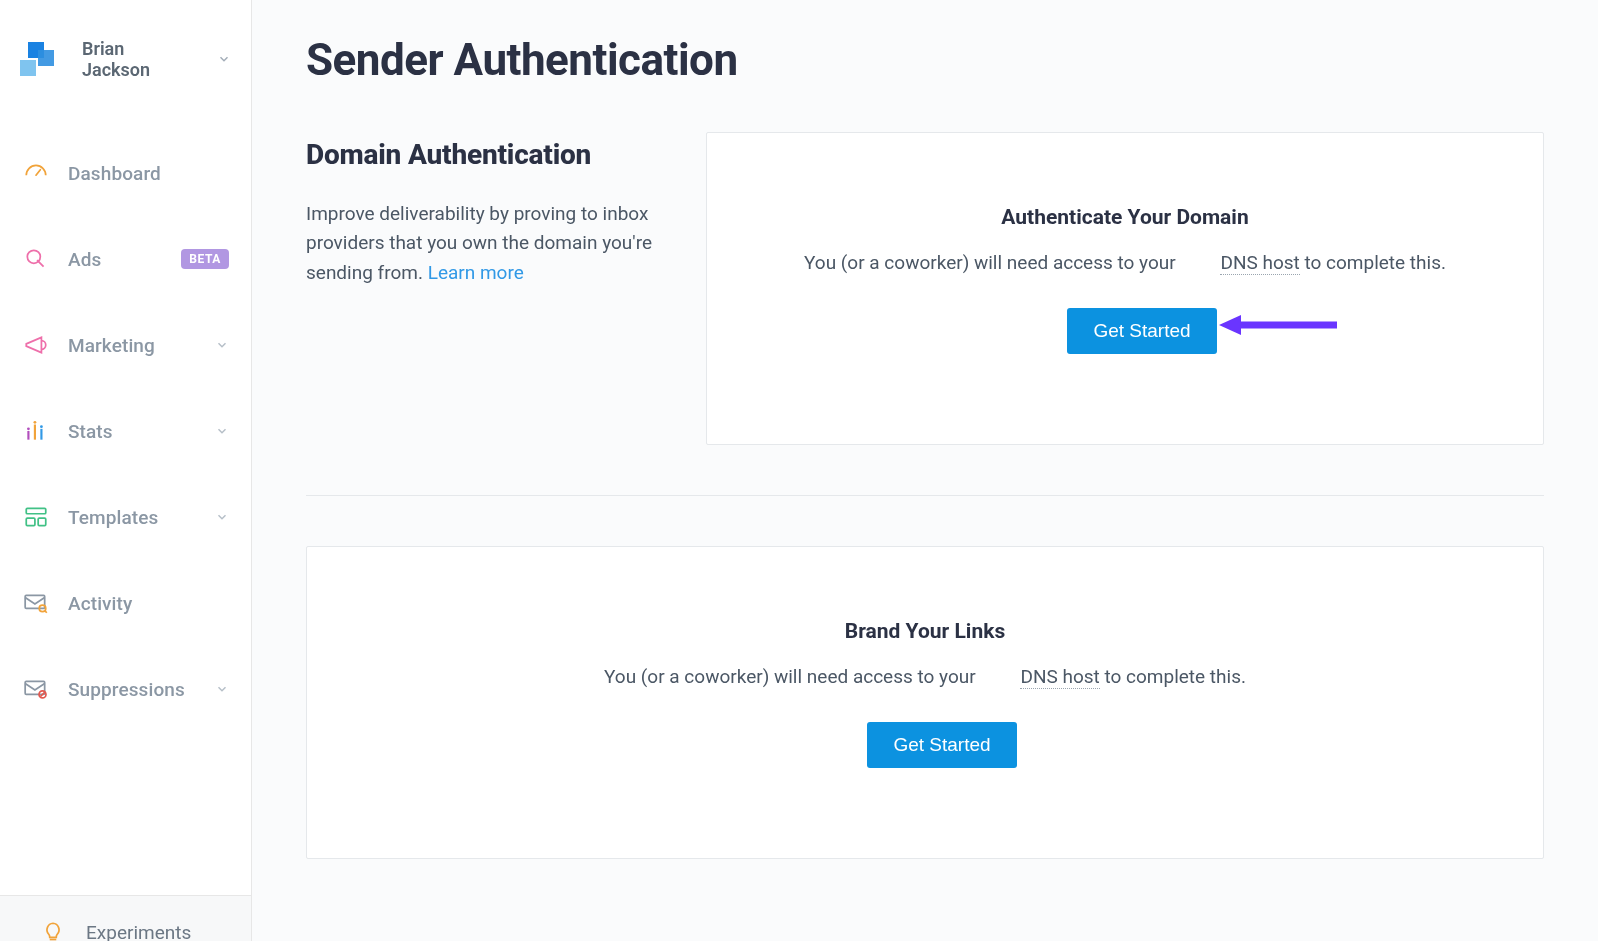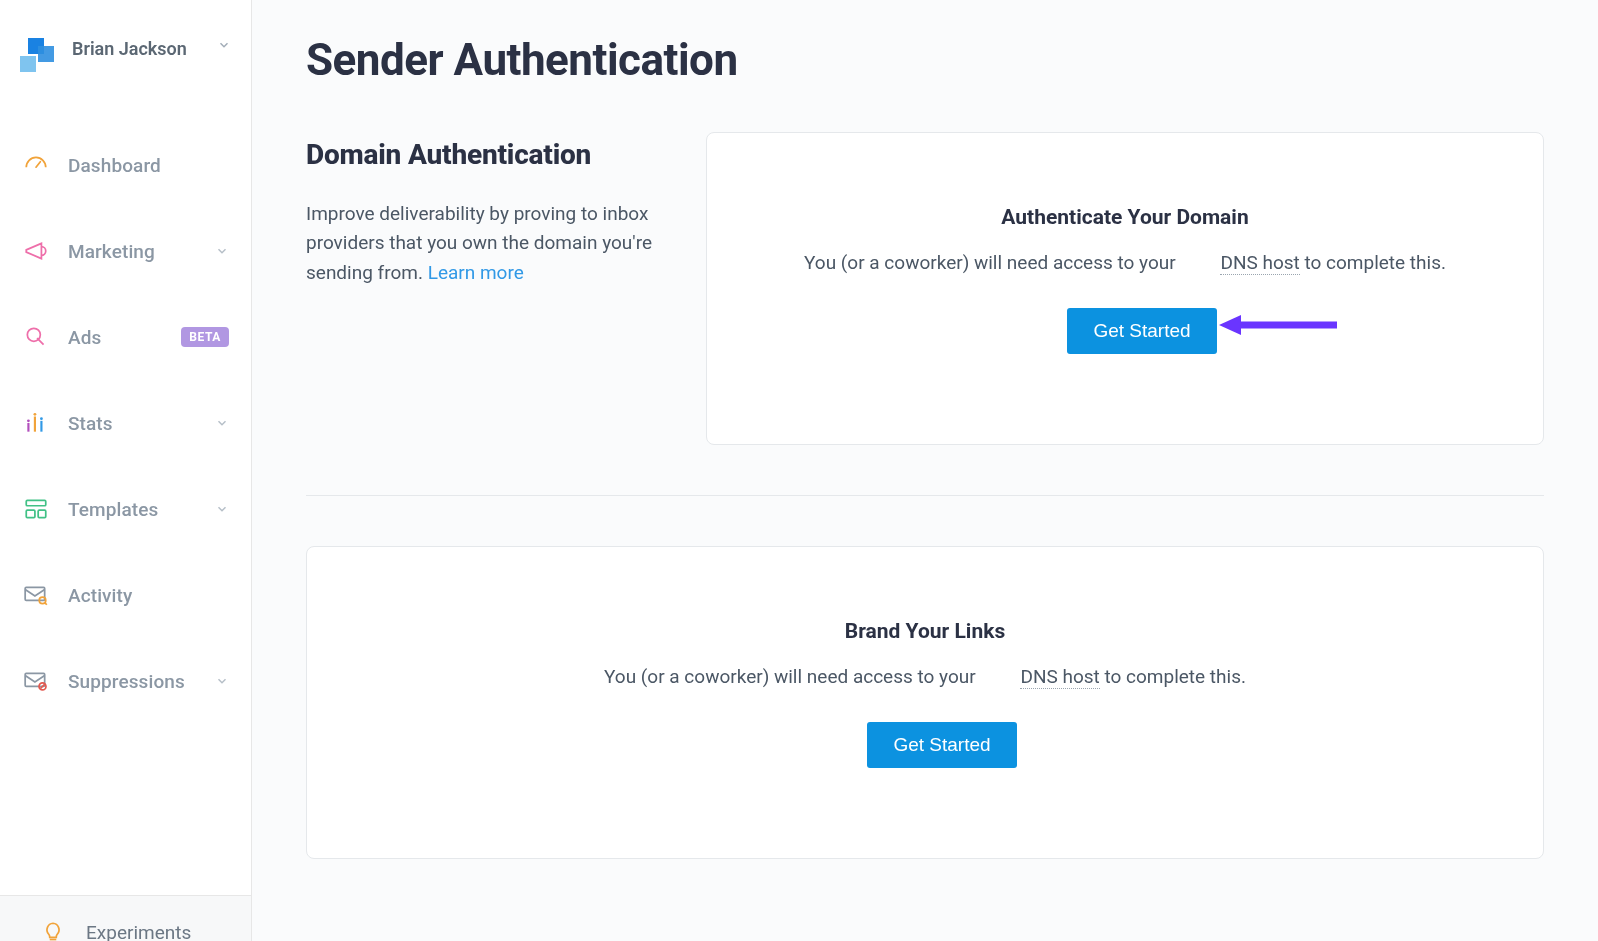--- a/index.html
+++ b/index.html
@@ -36,23 +36,23 @@
     width: 252px;
     flex: 0 0 252px;
     background: #ffffff;
     border-right: 1px solid var(--sidebar-border);
     display: flex;
     flex-direction: column;
     position: relative;
   }
   .account {
     display: flex;
-    align-items: flex-start;
+    align-items: center;
     padding: 38px 20px 20px 20px;
-    gap: 18px;
+    gap: 28px;
     cursor: pointer;
   }
   .account .logo {
     width: 34px;
     height: 34px;
     position: relative;
     flex: 0 0 34px;
   }
   .logo .sq1 { position:absolute; left:8px;  top:0;   width:16px; height:16px; background:#1a82e2; }
   .logo .sq2 { position:absolute; left:0;    top:18px; width:16px; height:16px; background:#7fc4ef; }
@@ -156,21 +156,21 @@
     color: #4b5765;
   }
   .section .desc a {
     color: var(--link-blue);
     text-decoration: none;
   }
   .card {
     flex: 1;
     background: #fff;
     border: 1px solid var(--border);
-    border-radius: 8px;
+    border-radius: 2px;
     padding: 72px 40px 90px 40px;
     text-align: center;
     position: relative;
   }
   .card h3 {
     font-size: 21px;
     font-weight: 700;
     margin: 0 0 22px 0;
   }
   .card p {
@@ -228,41 +228,41 @@
               <path d="M3 14a9 9 0 0 1 18 0"></path>
               <path d="M12 14l4-5" stroke-linecap="round"></path>
             </svg>
         </span>
         <span class="label">Dashboard</span>
       </div>
 
       <div class="nav-item">
         <span class="icon">
           <svg width="26" height="26" viewBox="0 0 24 24" fill="none" stroke="#ee6faa" stroke-width="1.6">
+              <circle cx="10" cy="10" r="6"></circle>
+              <path d="M13 13l6 6"></path>
+            </svg>
+        </span>
+        <span class="label">Ads</span>
+        <span class="badge-beta">BETA</span>
+      </div>
+
+      <div class="nav-item">
+        <span class="icon">
+          <svg width="26" height="26" viewBox="0 0 24 24" fill="none" stroke="#ee6faa" stroke-width="1.6">
               <path d="M3 11l14-6v14L3 13z"></path>
               <path d="M17 8a3 3 0 0 1 0 8"></path>
             </svg>
         </span>
         <span class="label">Marketing</span>
         <span class="chev">
           <svg width="14" height="14" viewBox="0 0 24 24" fill="none" stroke="currentColor" stroke-width="2.5">
               <polyline points="6 9 12 15 18 9"></polyline>
             </svg>
         </span>
-      </div>
-
-      <div class="nav-item">
-        <span class="icon">
-          <svg width="26" height="26" viewBox="0 0 24 24" fill="none" stroke="#ee6faa" stroke-width="1.6">
-              <circle cx="10" cy="10" r="6"></circle>
-              <path d="M13 13l6 6"></path>
-            </svg>
-        </span>
-        <span class="label">Ads</span>
-        <span class="badge-beta">BETA</span>
       </div>
 
       <div class="nav-item">
         <span class="icon">
           <svg width="26" height="26" viewBox="0 0 24 24" fill="none" stroke-width="2">
               <line x1="5" y1="20" x2="5" y2="12" stroke="#b24fbd"></line>
               <line x1="11" y1="20" x2="11" y2="6" stroke="#f1a33a"></line>
               <line x1="17" y1="20" x2="17" y2="10" stroke="#3199e6"></line>
               <circle cx="5" cy="10" r="1.3" fill="#b24fbd"></circle>
               <circle cx="11" cy="4" r="1.3" fill="#f1a33a"></circle>

